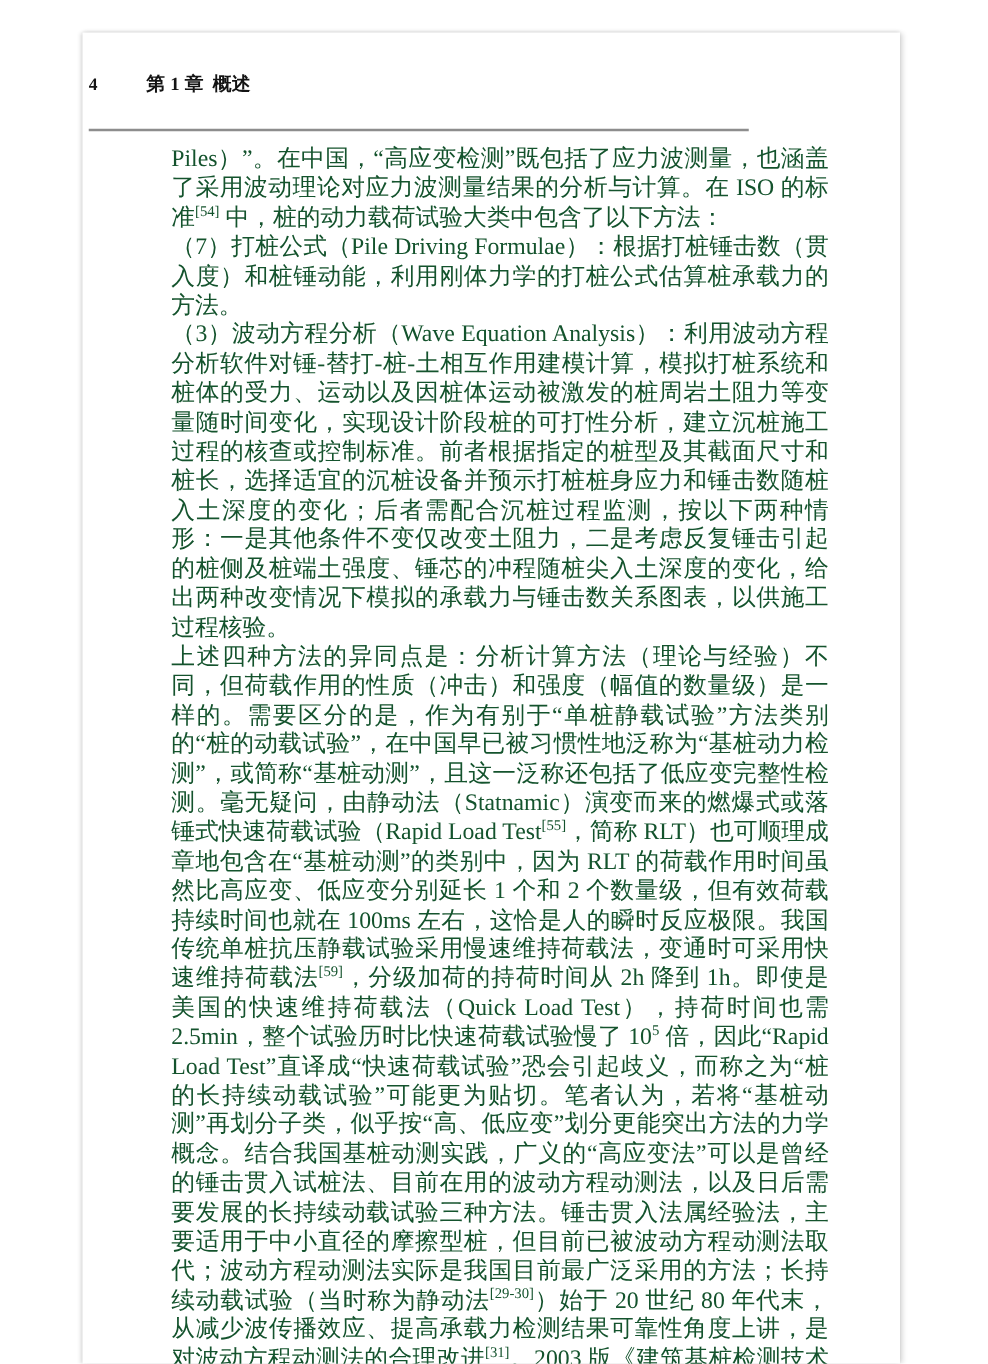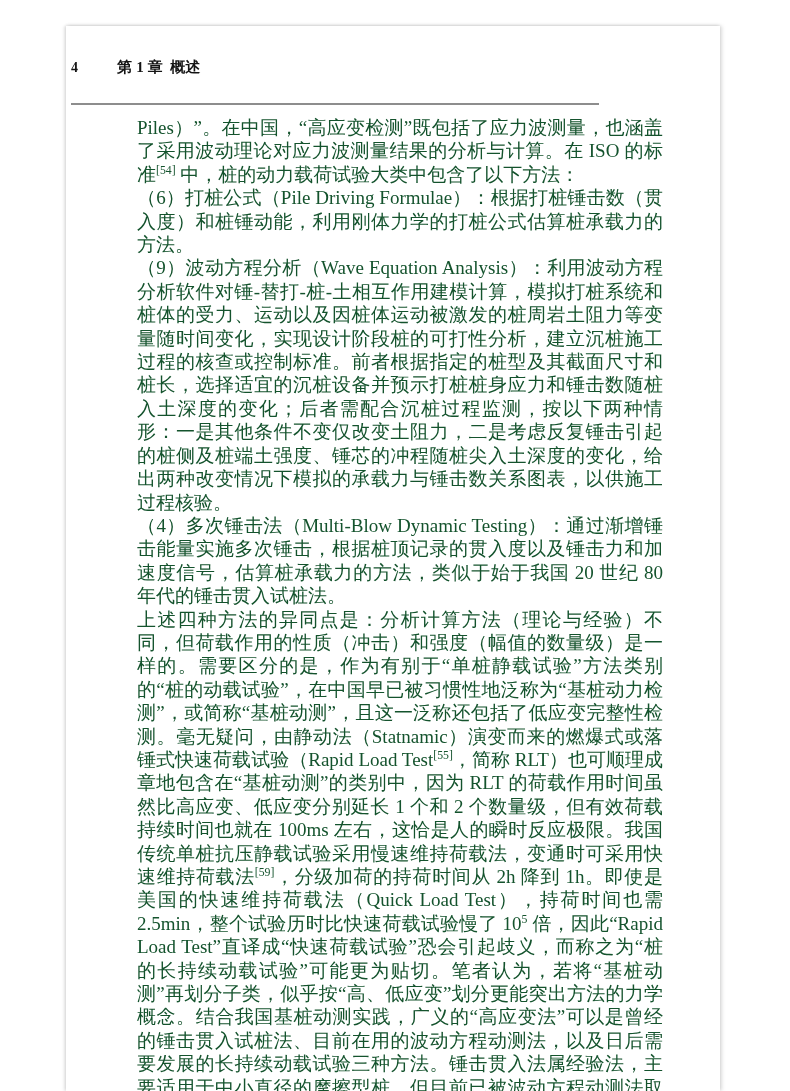--- a/index.html
+++ b/index.html
@@ -97,17 +97,16 @@
     <span class="rh-folio">4</span>
     <span class="rh-chapter">第 1 章</span>
     <span class="sp">&nbsp;&nbsp;</span>
     <span class="rh-chapter">概述</span>
   </div>
 </div>
 <div id="head-rule"></div>
 
 <div id="body-text">
   <p class="p0">Piles）”。在中国，“高应变检测”既包括了应力波测量，也涵盖了采用波动理论对应力波测量结果的分析与计算。在 ISO 的标准<sup>[54]</sup> 中，桩的动力载荷试验大类中包含了以下方法：</p>
-  <p class="indent2">（6）打桩公式（Pile Driving Formulae）：根据打桩锤击数（贯入度）和桩锤动能，利用刚体力学的打桩公式估算桩承载力的方法。</p>
-  <p class="indent2">（9）波动方程分析（Wave Equation Analysis）：利用波动方程分析软件对锤-替打-桩-土相互作用建模计算，模拟打桩系统和桩体的受力、运动以及因桩体运动被激发的桩周岩土阻力等变量随时间变化，实现设计阶段桩的可打性分析，建立沉桩施工过程的核查或控制标准。前者根据指定的桩型及其截面尺寸和桩长，选择适宜的沉桩设备并预示打桩桩身应力和锤击数随桩入土深度的变化；后者需配合沉桩过程监测，按以下两种情形：一是其他条件不变仅改变土阻力，二是考虑反复锤击引起的桩侧及桩端土强度、锤芯的冲程随桩尖入土深度的变化，给出两种改变情况下模拟的承载力与锤击数关系图表，以供施工过程核验。</p>
-  <p class="indent2">（4）多次锤击法（Multi-Blow Dynamic Testing）：通过渐增锤击能量实施多次锤击，根据桩顶记录的贯入度以及锤击力和加速度信号，估算桩承载力的方法，类似于始于我国 20 世纪 80 年代的锤击贯入试桩法。</p>
+  <p class="indent2">（7）打桩公式（Pile Driving Formulae）：根据打桩锤击数（贯入度）和桩锤动能，利用刚体力学的打桩公式估算桩承载力的方法。</p>
+  <p class="indent2">（3）波动方程分析（Wave Equation Analysis）：利用波动方程分析软件对锤-替打-桩-土相互作用建模计算，模拟打桩系统和桩体的受力、运动以及因桩体运动被激发的桩周岩土阻力等变量随时间变化，实现设计阶段桩的可打性分析，建立沉桩施工过程的核查或控制标准。前者根据指定的桩型及其截面尺寸和桩长，选择适宜的沉桩设备并预示打桩桩身应力和锤击数随桩入土深度的变化；后者需配合沉桩过程监测，按以下两种情形：一是其他条件不变仅改变土阻力，二是考虑反复锤击引起的桩侧及桩端土强度、锤芯的冲程随桩尖入土深度的变化，给出两种改变情况下模拟的承载力与锤击数关系图表，以供施工过程核验。</p>
   <p class="indent2">上述四种方法的异同点是：分析计算方法（理论与经验）不同，但荷载作用的性质（冲击）和强度（幅值的数量级）是一样的。需要区分的是，作为有别于“单桩静载试验”方法类别的“桩的动载试验”，在中国早已被习惯性地泛称为“基桩动力检测”，或简称“基桩动测”，且这一泛称还包括了低应变完整性检测。毫无疑问，由静动法（Statnamic）演变而来的燃爆式或落锤式快速荷载试验（Rapid Load Test<sup>[55]</sup>，简称 RLT）也可顺理成章地包含在“基桩动测”的类别中，因为 RLT 的荷载作用时间虽然比高应变、低应变分别延长 1 个和 2 个数量级，但有效荷载持续时间也就在 100ms 左右，这恰是人的瞬时反应极限。我国传统单桩抗压静载试验采用慢速维持荷载法，变通时可采用快速维持荷载法<sup>[59]</sup>，分级加荷的持荷时间从 2h 降到 1h。即使是美国的快速维持荷载法（Quick Load Test），持荷时间也需 2.5min，整个试验历时比快速荷载试验慢了 10<sup>5</sup> 倍，因此“Rapid Load Test”直译成“快速荷载试验”恐会引起歧义，而称之为“桩的长持续动载试验”可能更为贴切。笔者认为，若将“基桩动测”再划分子类，似乎按“高、低应变”划分更能突出方法的力学概念。结合我国基桩动测实践，广义的“高应变法”可以是曾经的锤击贯入试桩法、目前在用的波动方程动测法，以及日后需要发展的长持续动载试验三种方法。锤击贯入法属经验法，主要适用于中小直径的摩擦型桩，但目前已被波动方程动测法取代；波动方程动测法实际是我国目前最广泛采用的方法；长持续动载试验（当时称为静动法<sup>[29-30]</sup>）始于 20 世纪 80 年代末，从减少波传播效应、提高承载力检测结果可靠性角度上讲，是对波动方程动测法的合理改进<sup>[31]</sup>。2003 版《建筑基桩检测技术规范》JGJ 106—2003 在高应变法一章的条文说明中有过积极表述。这就是高应变法倡导的“重锤低击”——禁止轻锤使用、对加大锤重上不封顶，又因波动力学可向下兼容静力学和刚体力学，因此长持续动载试验在建工领域的应用已不存在技术标准上的任何障碍。可惜的是，</p>
 </div>
 
 </body></html>

